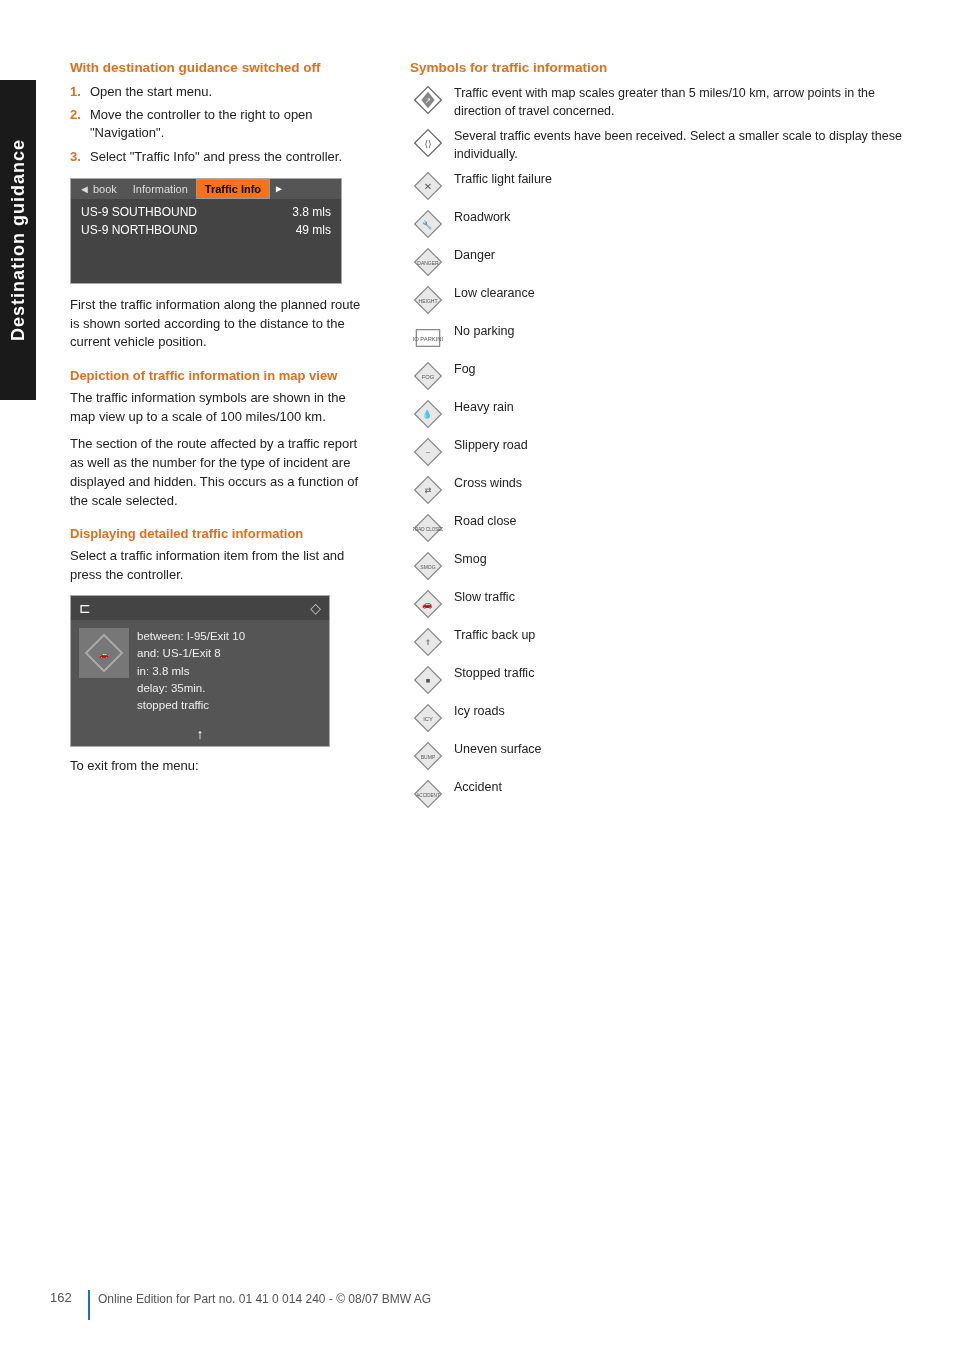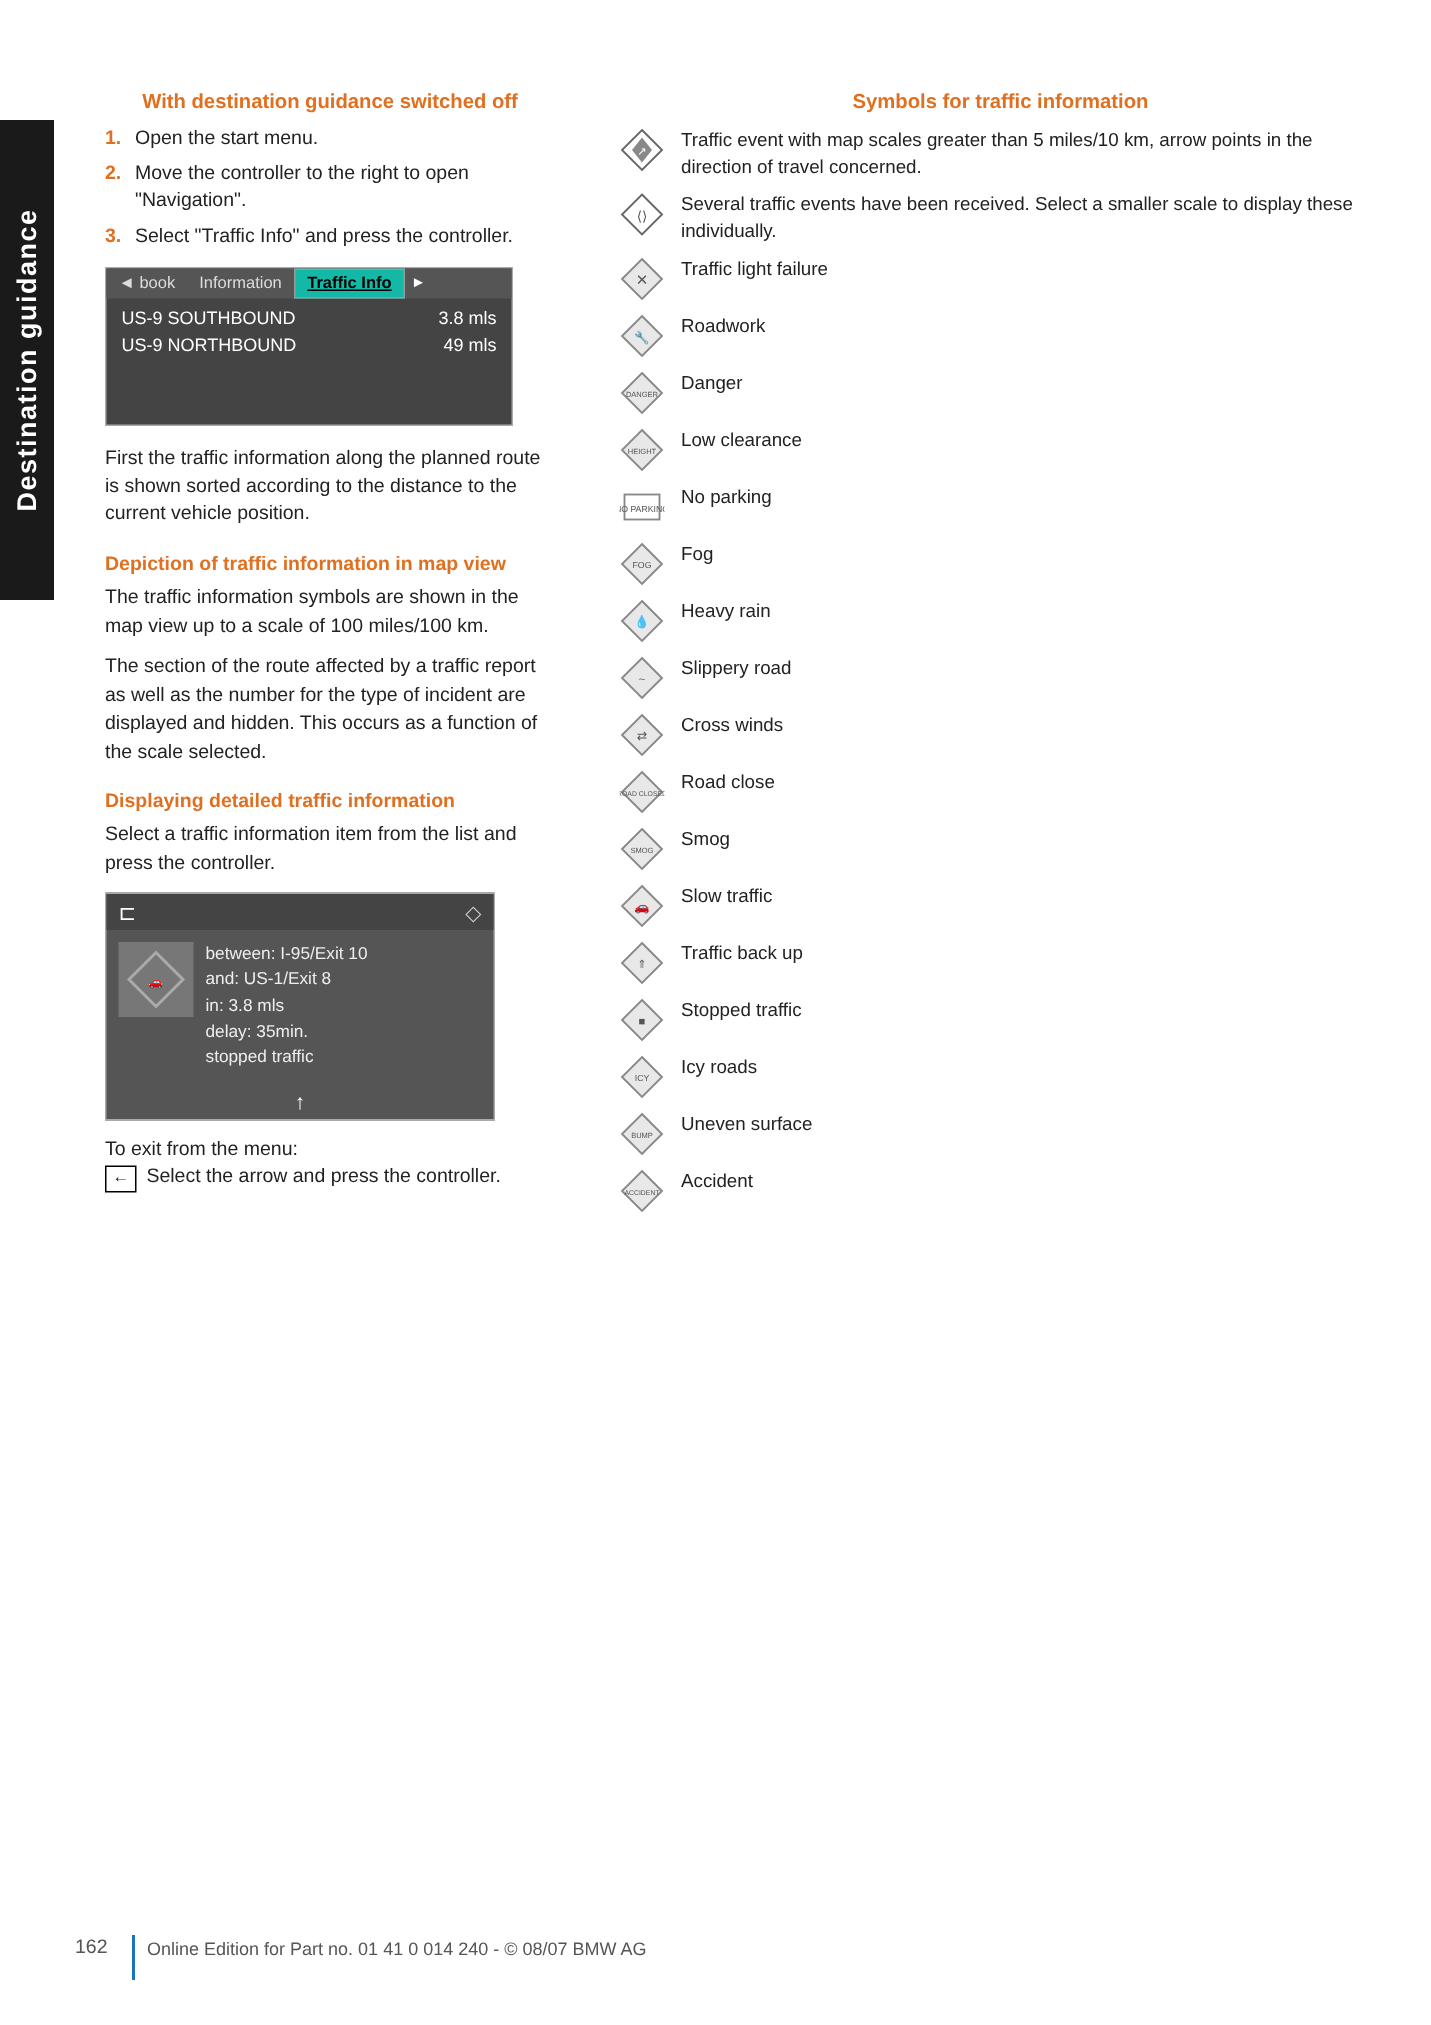--- a/index.html
+++ b/index.html
@@ -52,21 +52,20 @@
       flex: 1;
       padding-left: 10px;
     }
 
     
     .section-title {
       color: #e07020;
       font-weight: bold;
       font-size: 13.5px;
       margin-bottom: 8px;
-      text-align: center;
     }
 
     .subsection-title {
       color: #e07020;
       font-weight: bold;
       font-size: 13px;
       margin-top: 16px;
       margin-bottom: 6px;
     }
 
@@ -103,25 +102,24 @@
       background: #555;
       align-items: center;
     }
     .nav-screen .nav-tab {
       padding: 3px 8px;
       font-size: 11px;
       color: #ddd;
       background: #555;
     }
     .nav-screen .nav-tab.active {
-      background: #14b8a6;
+      background: #f97316;
       color: #000;
       font-weight: bold;
       border: 1px solid #999;
-      text-decoration: underline;
     }
     .nav-screen .nav-tab-arrow {
       color: #fff;
       padding: 3px 4px;
       font-size: 10px;
     }
     .nav-screen .nav-rows {
       padding: 4px 0;
     }
     .nav-screen .nav-row {
@@ -345,24 +343,20 @@
           <div>in: 3.8 mls</div>
           <div>delay: 35min.</div>
           <div>stopped traffic</div>
         </div>
       </div>
       <div class="detail-arrow">↑</div>
     </div>
 
     <div class="exit-instruction">
       <div>To exit from the menu:</div>
-      <div>
-        <span class="arrow-icon">←</span>
-        <span>Select the arrow and press the controller.</span>
-      </div>
     </div>
 
   </div>
 
   <div class="right-column">
 
     <div class="section-title">Symbols for traffic information</div>
 
     <div>
 

